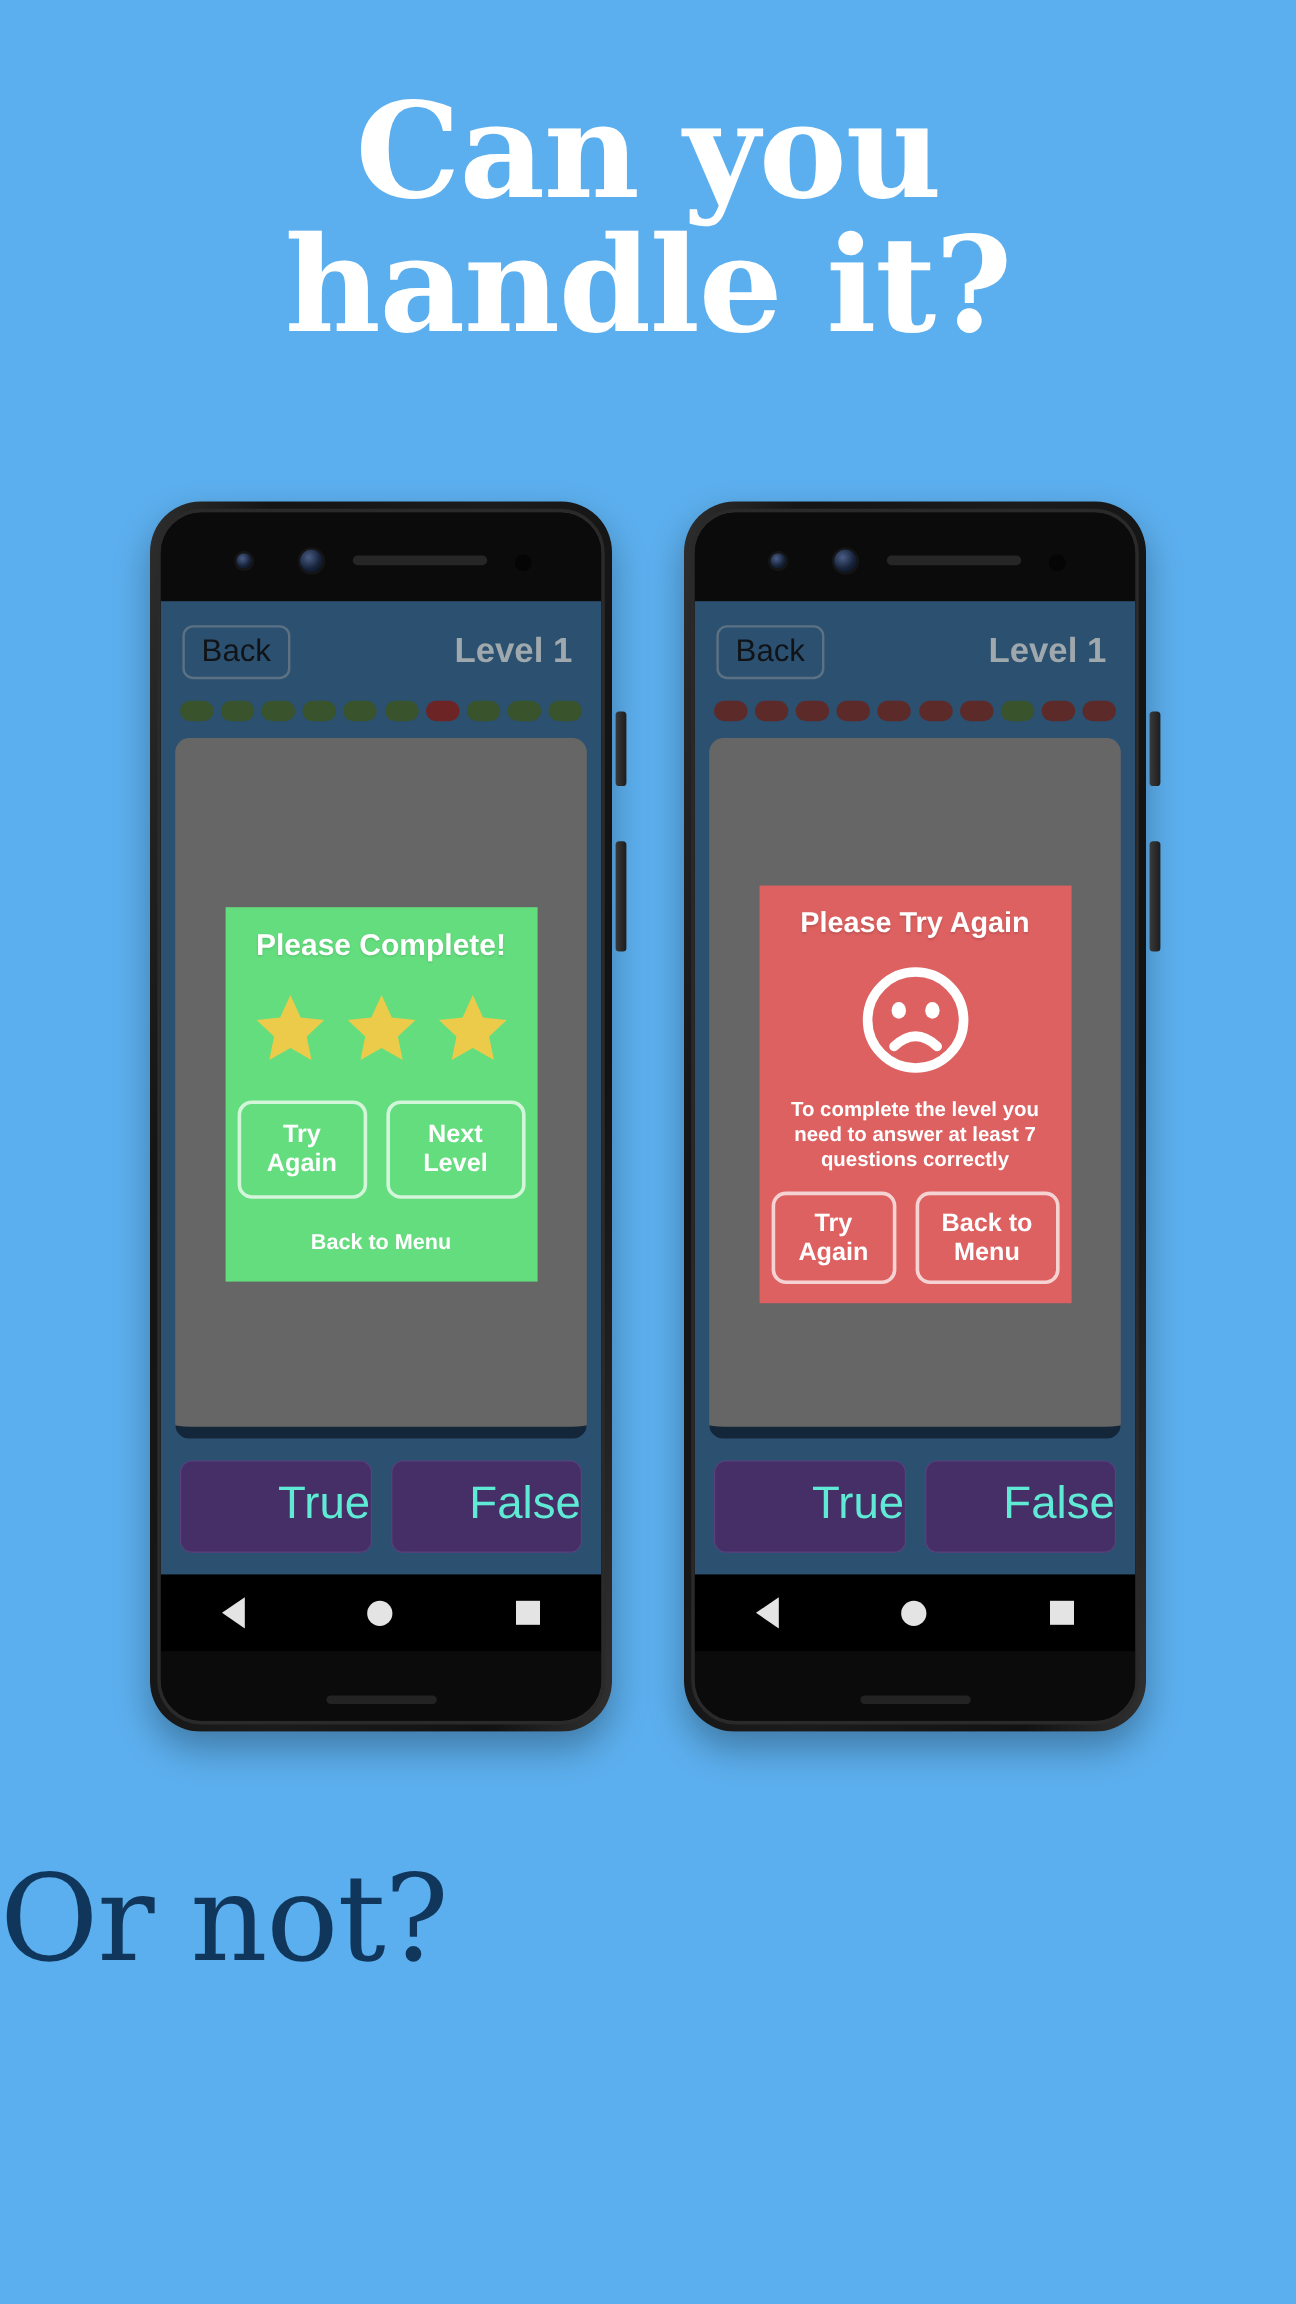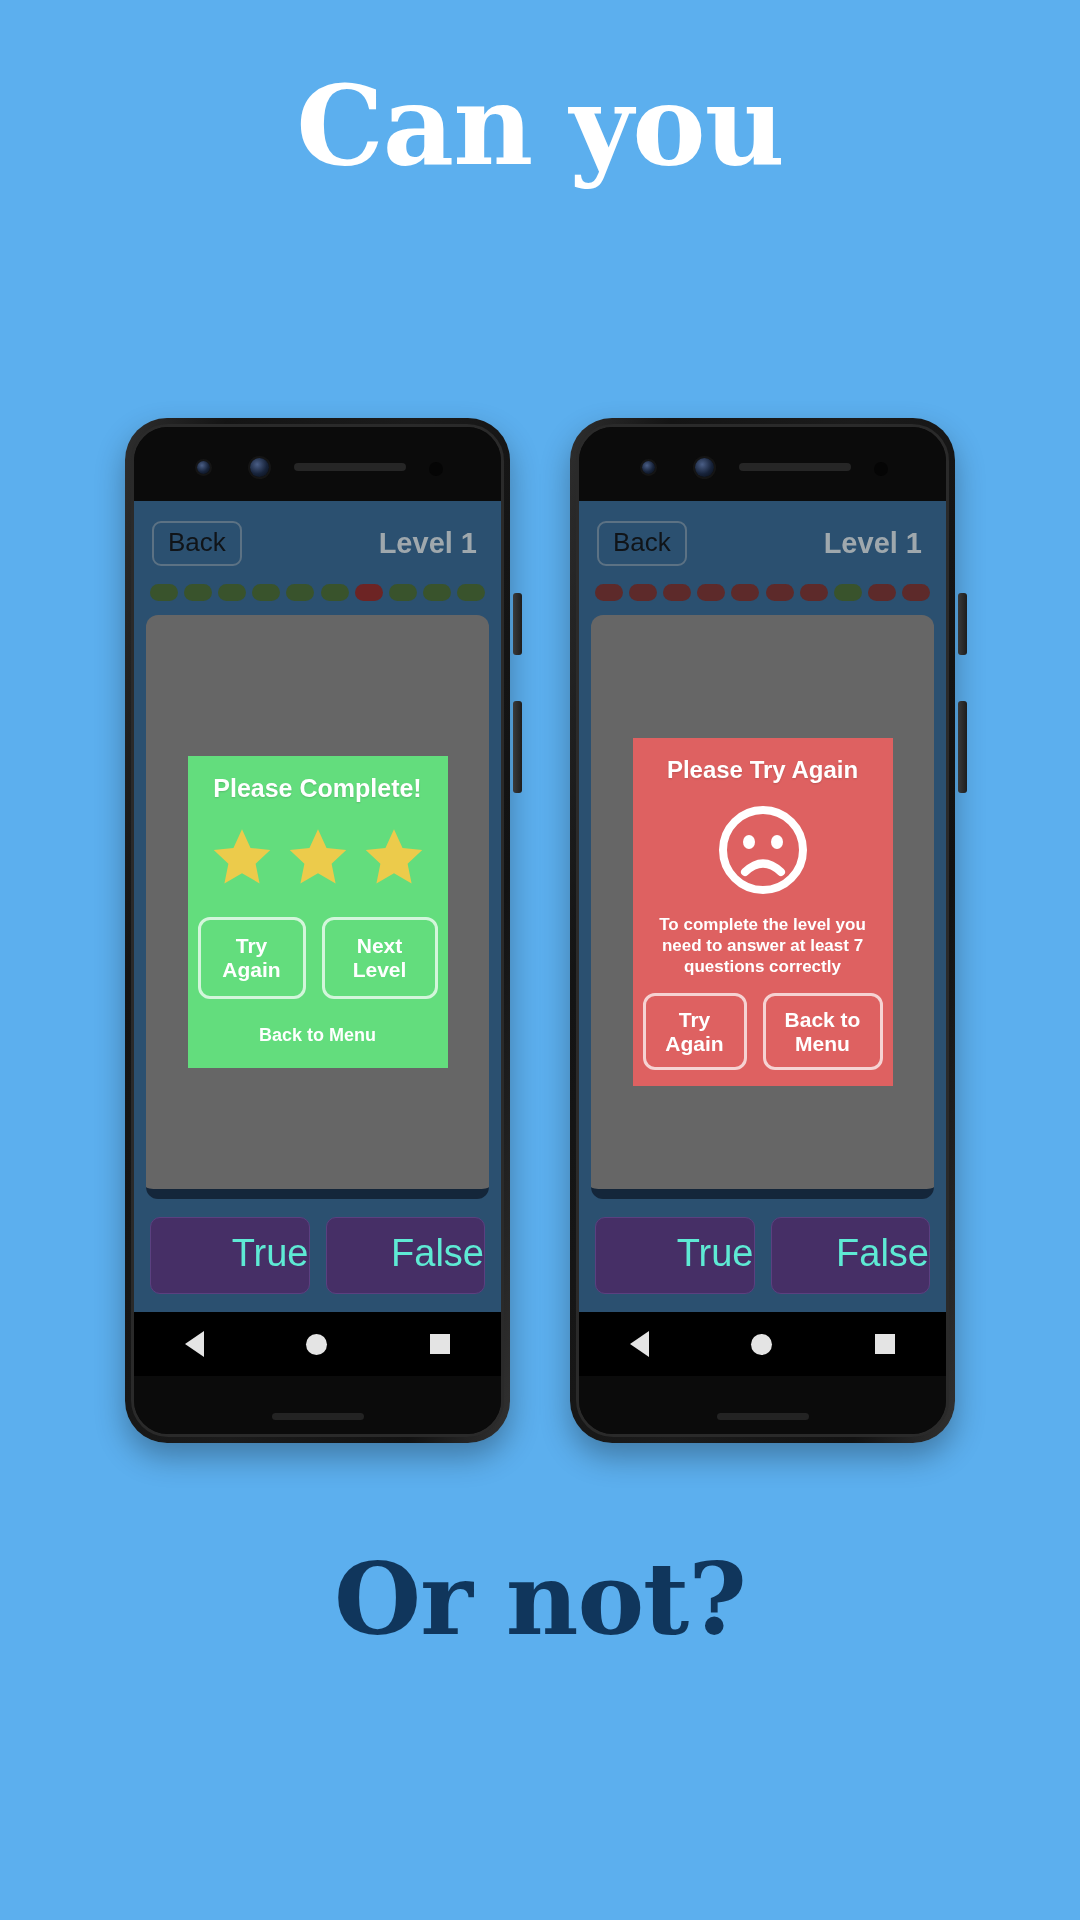--- a/index.html
+++ b/index.html
@@ -26,24 +26,23 @@
     letter-spacing: -1px;
   }
   .headline .l1 { display: block; }
   .headline .l2 { display: block; }
 
   
   .footline {
     position: absolute;
     left: 0; right: 0;
     top: 1540px;
-    text-align: center;
     color: #10365c;
     font-family: "DejaVu Serif", serif;
-    font-weight: bold;
+    font-weight: normal;
     font-size: 100px;
     letter-spacing: -1px;
   }
 
   
   .phones {
     position: absolute;
     top: 418px;
     left: 0; right: 0;
     display: flex;
@@ -302,20 +301,21 @@
     width: 92px; height: 7px;
     border-radius: 4px;
     background: #232323;
   }
 </style>
 </head>
 <body>
 
 <div class="headline">
   <span class="l1">Can you</span>
+  <span class="l2">handle it?</span>
 </div>
 
 <div class="phones">
 
   <div class="phone">
     <div class="side-btn power"></div>
     <div class="side-btn vol"></div>
     <div class="phone-inner">
 
       <div class="bezel-top">

